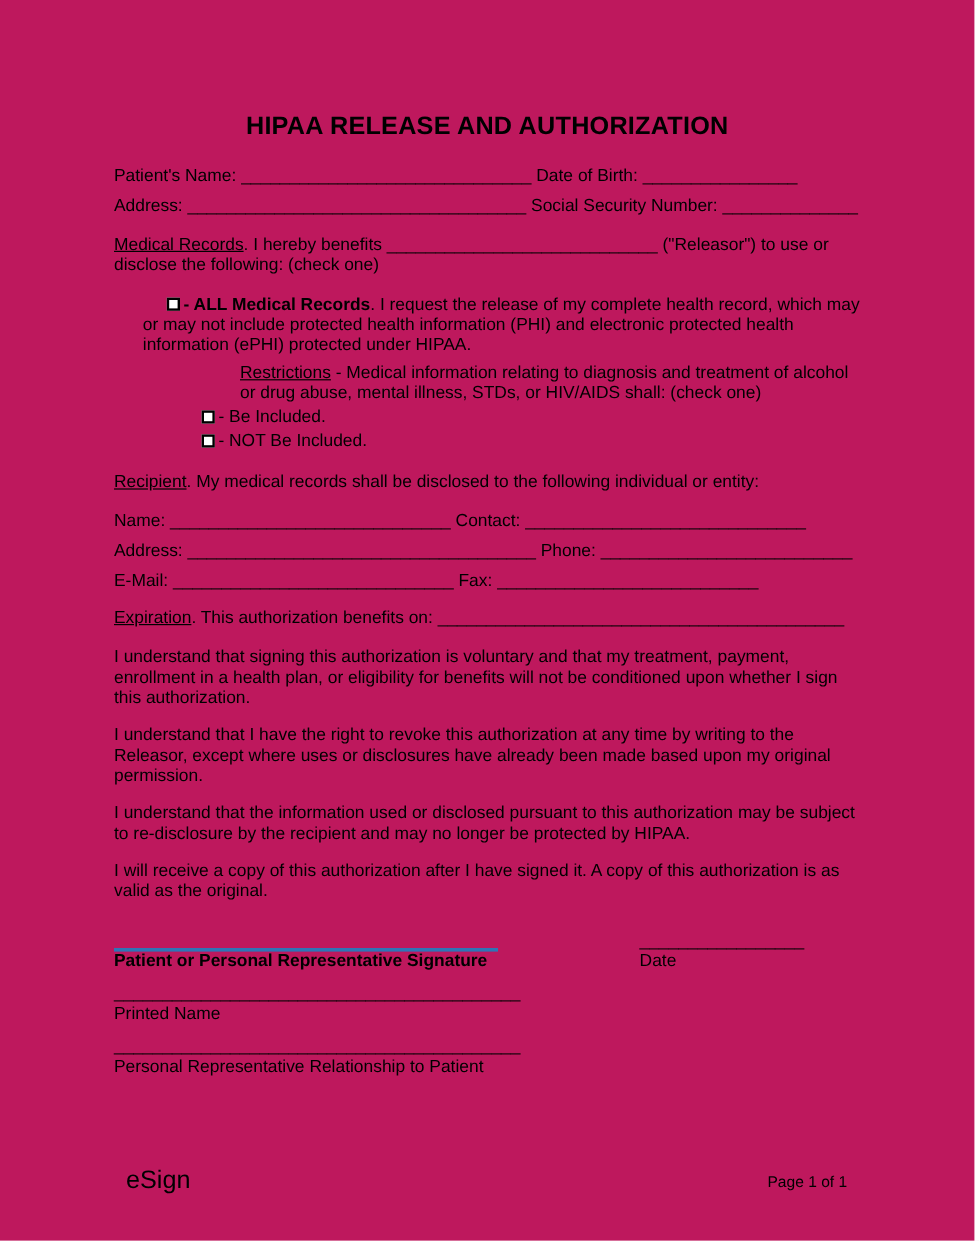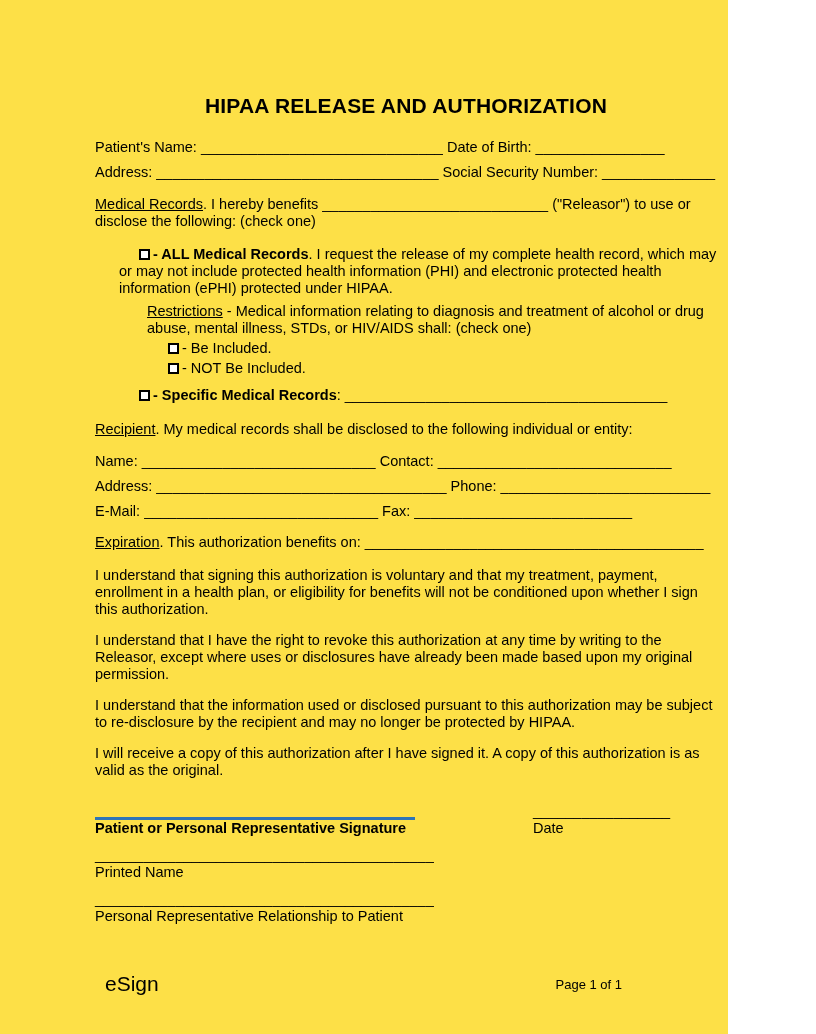--- a/index.html
+++ b/index.html
@@ -3,21 +3,21 @@
 <meta charset="utf-8">
 <style>
   :root { --accent: #2e75b6; }
   * { margin:0; padding:0; box-sizing:border-box; }
   html,body { background:#ffffff; }
   body {
     width:816px; height:1034px;
     font-family:"Liberation Sans", sans-serif;
     font-size:14.5px; line-height:17px; color:#000;
   }
-  .page { position:relative; width:728px; height:1034px; overflow:hidden; background:#fde047; }
+  .page { position:relative; width:812px; height:1034px; overflow:hidden; background:#be185d; }
   .content { position:absolute; left:95px; top:0; width:622px; }
 
   .title {
     margin-top:93px; text-align:center;
     font-size:21px; line-height:26px; font-weight:bold; letter-spacing:0.2px;
   }
 
   .u { text-decoration:underline; }
   .b { font-weight:bold; }
   .blank { letter-spacing:0; white-space:nowrap; }
@@ -26,21 +26,21 @@
     display:inline-block; width:11px; height:11px;
     border:2px solid #000; background:#fff;
     vertical-align:-1px; margin-right:3px; cursor:pointer;
   }
 
   .row-patient   { margin-top:20px; }
   .row-address   { margin-top:8px; }
   .para-medical  { margin-top:15px; }
 
   .all-para   { margin-left:24px; margin-top:16px; text-indent:20px; }
-  .restrict   { margin-left:52px; margin-top:6px; }
+  .restrict   { margin-left:105px; margin-top:6px; }
   .opt        { margin-left:73px; margin-top:3px; }
   .specific   { margin-left:24px; margin-top:10px; text-indent:20px; }
 
   .recipient    { margin-top:17px; }
   .row-name     { margin-top:15px; }
   .row-recaddr  { margin-top:8px; }
   .row-email    { margin-top:8px; }
   .purpose      { margin-top:16px; }
   .expiration   { margin-top:14px; }
 
@@ -92,23 +92,20 @@
 
     <div class="restrict">
       <span class="u">Restrictions</span>
       <span>- Medical information relating to diagnosis and treatment of alcohol or drug abuse, mental illness, STDs, or HIV/AIDS shall: (check one)</span>
     </div>
 
     <div class="opt"><span class="cb"></span><span>- Be Included.</span></div>
 
     <div class="opt"><span class="cb"></span><span>- NOT Be Included.</span></div>
 
-    <div class="specific"><span class="cb"></span><span class="b">- Specific Medical Records</span><span>:</span>
-      <span class="blank">________________________________________</span>
-    </div>
 
     <div class="recipient"><span class="u">Recipient</span><span>. My medical records shall be disclosed to the following individual or entity:</span></div>
 
     <div class="row-name">
       <span>Name:</span>
       <span class="blank">_____________________________</span>
       <span>Contact:</span>
       <span class="blank">_____________________________</span>
     </div>
 

